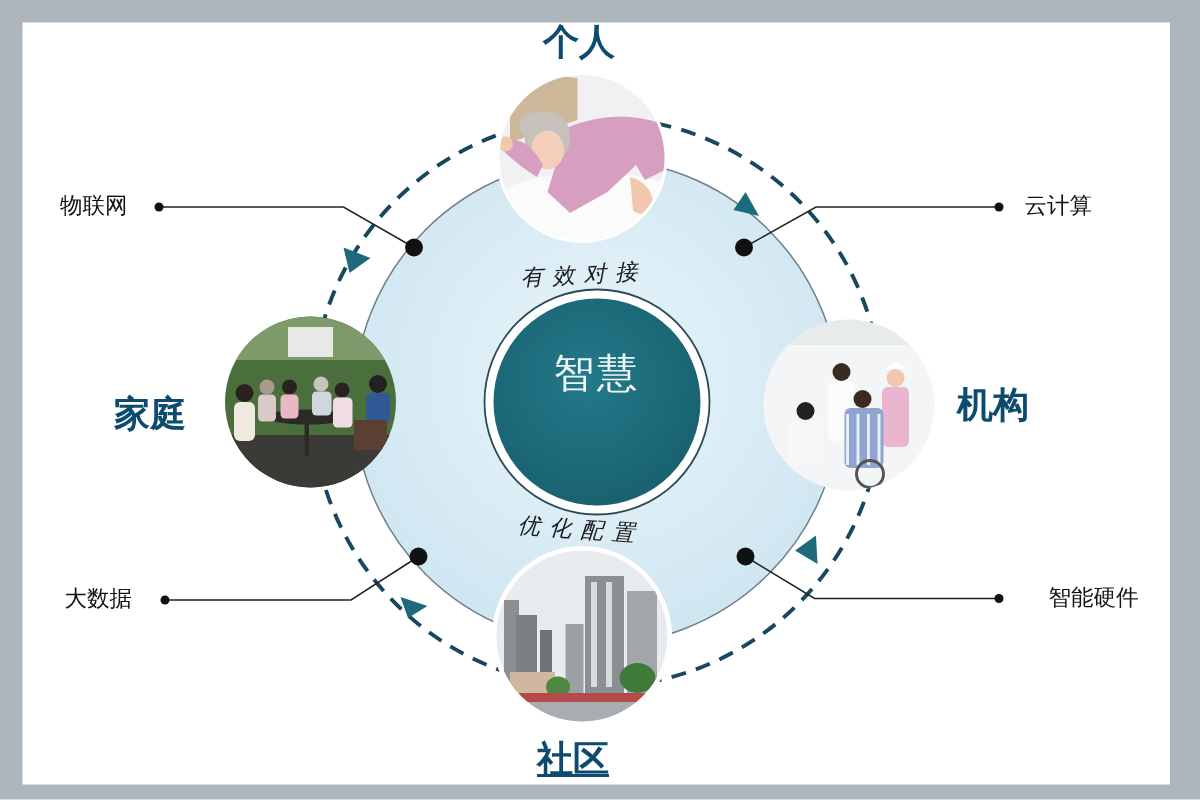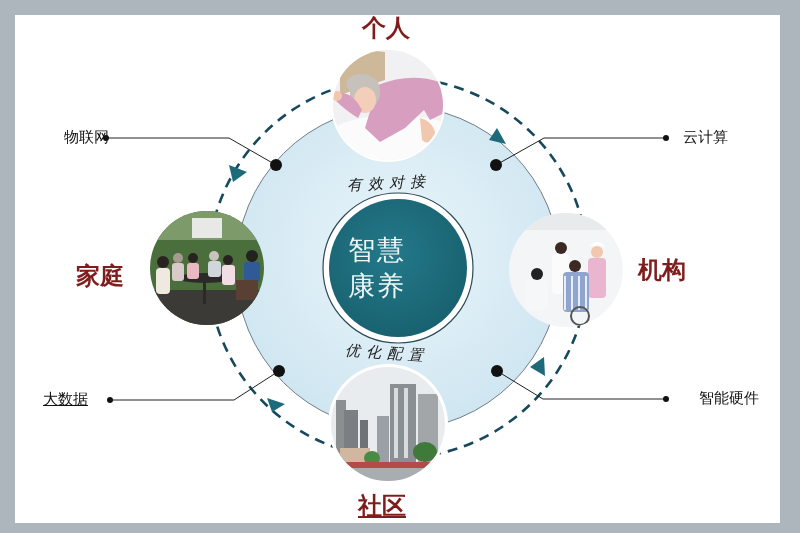--- a/index.html
+++ b/index.html
@@ -1,22 +1,22 @@
 <!DOCTYPE html>
 <html><head>
   <meta charset="utf-8">
   <style>
     html, body { margin:0; padding:0; }
     body { width:800px; height:533px; background:#aeb6bd; position:relative; overflow:hidden; font-family:"DejaVu Sans", sans-serif; }
     .canvas { position:absolute; left:15px; top:15px; width:765px; height:508px; background:#ffffff; }
     svg.diagram { position:absolute; left:0; top:0; width:800px; height:533px; }
     .label { position:absolute; color:#111; white-space:nowrap; }
     .side-label { font-size:15px; }
-    .node-title { font-size:24px; font-weight:bold; color:#7f1d1d; }
-    .center-text { position:absolute; left:348px; top:232px; width:100px; text-align:left; color:#eef6f6; font-size:27px; line-height:36px; letter-spacing:2px; }
+    .node-title { font-size:24px; font-weight:bold; color:#0c4a6e; }
+    .center-text { position:absolute; left:348px; top:232px; width:100px; text-align:center; color:#eef6f6; font-size:27px; line-height:36px; letter-spacing:2px; }
     .arc-text { position:absolute; font-size:15px; color:#1a1a1a; font-style:italic; letter-spacing:6px; }
   </style>
 </head>
 <body>
 
 <div class="canvas"></div>
 
 <svg class="diagram" viewBox="0 0 800 533">
   <defs>
     <radialGradient id="discGrad" cx="50%" cy="45%" r="55%">
@@ -147,27 +147,26 @@
       <ellipse cx="425" cy="452" rx="12" ry="10" fill="#3f7a3a"></ellipse>
       <ellipse cx="372" cy="458" rx="8" ry="7" fill="#4c8a44"></ellipse>
       <rect x="330" y="462" width="120" height="6" fill="#b54a4a"></rect>
       <rect x="330" y="468" width="120" height="20" fill="#a9adb1"></rect>
     </g>
   </g>
 </svg>
 
 <div class="center-text">
   <div>智慧</div>
-  <div>康养</div>
 </div>
 
 <div class="arc-text" style="left:347px; top:174px; transform:rotate(-3deg);">有效对接</div>
 <div class="arc-text" style="left:345px; top:344px; transform:rotate(4deg);">优化配置</div>
 
 <div class="label node-title" style="left:362px; top:12px;">个人</div>
 <div class="label node-title" style="left:638px; top:254px;">机构</div>
 <div class="label node-title" style="left:358px; top:490px;text-decoration:underline;">社区</div>
 <div class="label node-title" style="left:76px; top:260px;">家庭</div>
 
-<div class="label side-label" style="left:40px; top:128px;margin-left:24px;">物联网</div>
+<div class="label side-label" style="left:40px; top:128px;">物联网</div>
 <div class="label side-label" style="left:683px; top:128px;">云计算</div>
-<div class="label side-label" style="left:43px; top:390px;text-decoration:underline;">大数据</div>
+<div class="label side-label" style="left:43px; top:390px;">大数据</div>
 <div class="label side-label" style="left:683px; top:389px;margin-left:16px;">智能硬件</div>
 
 </body></html>

